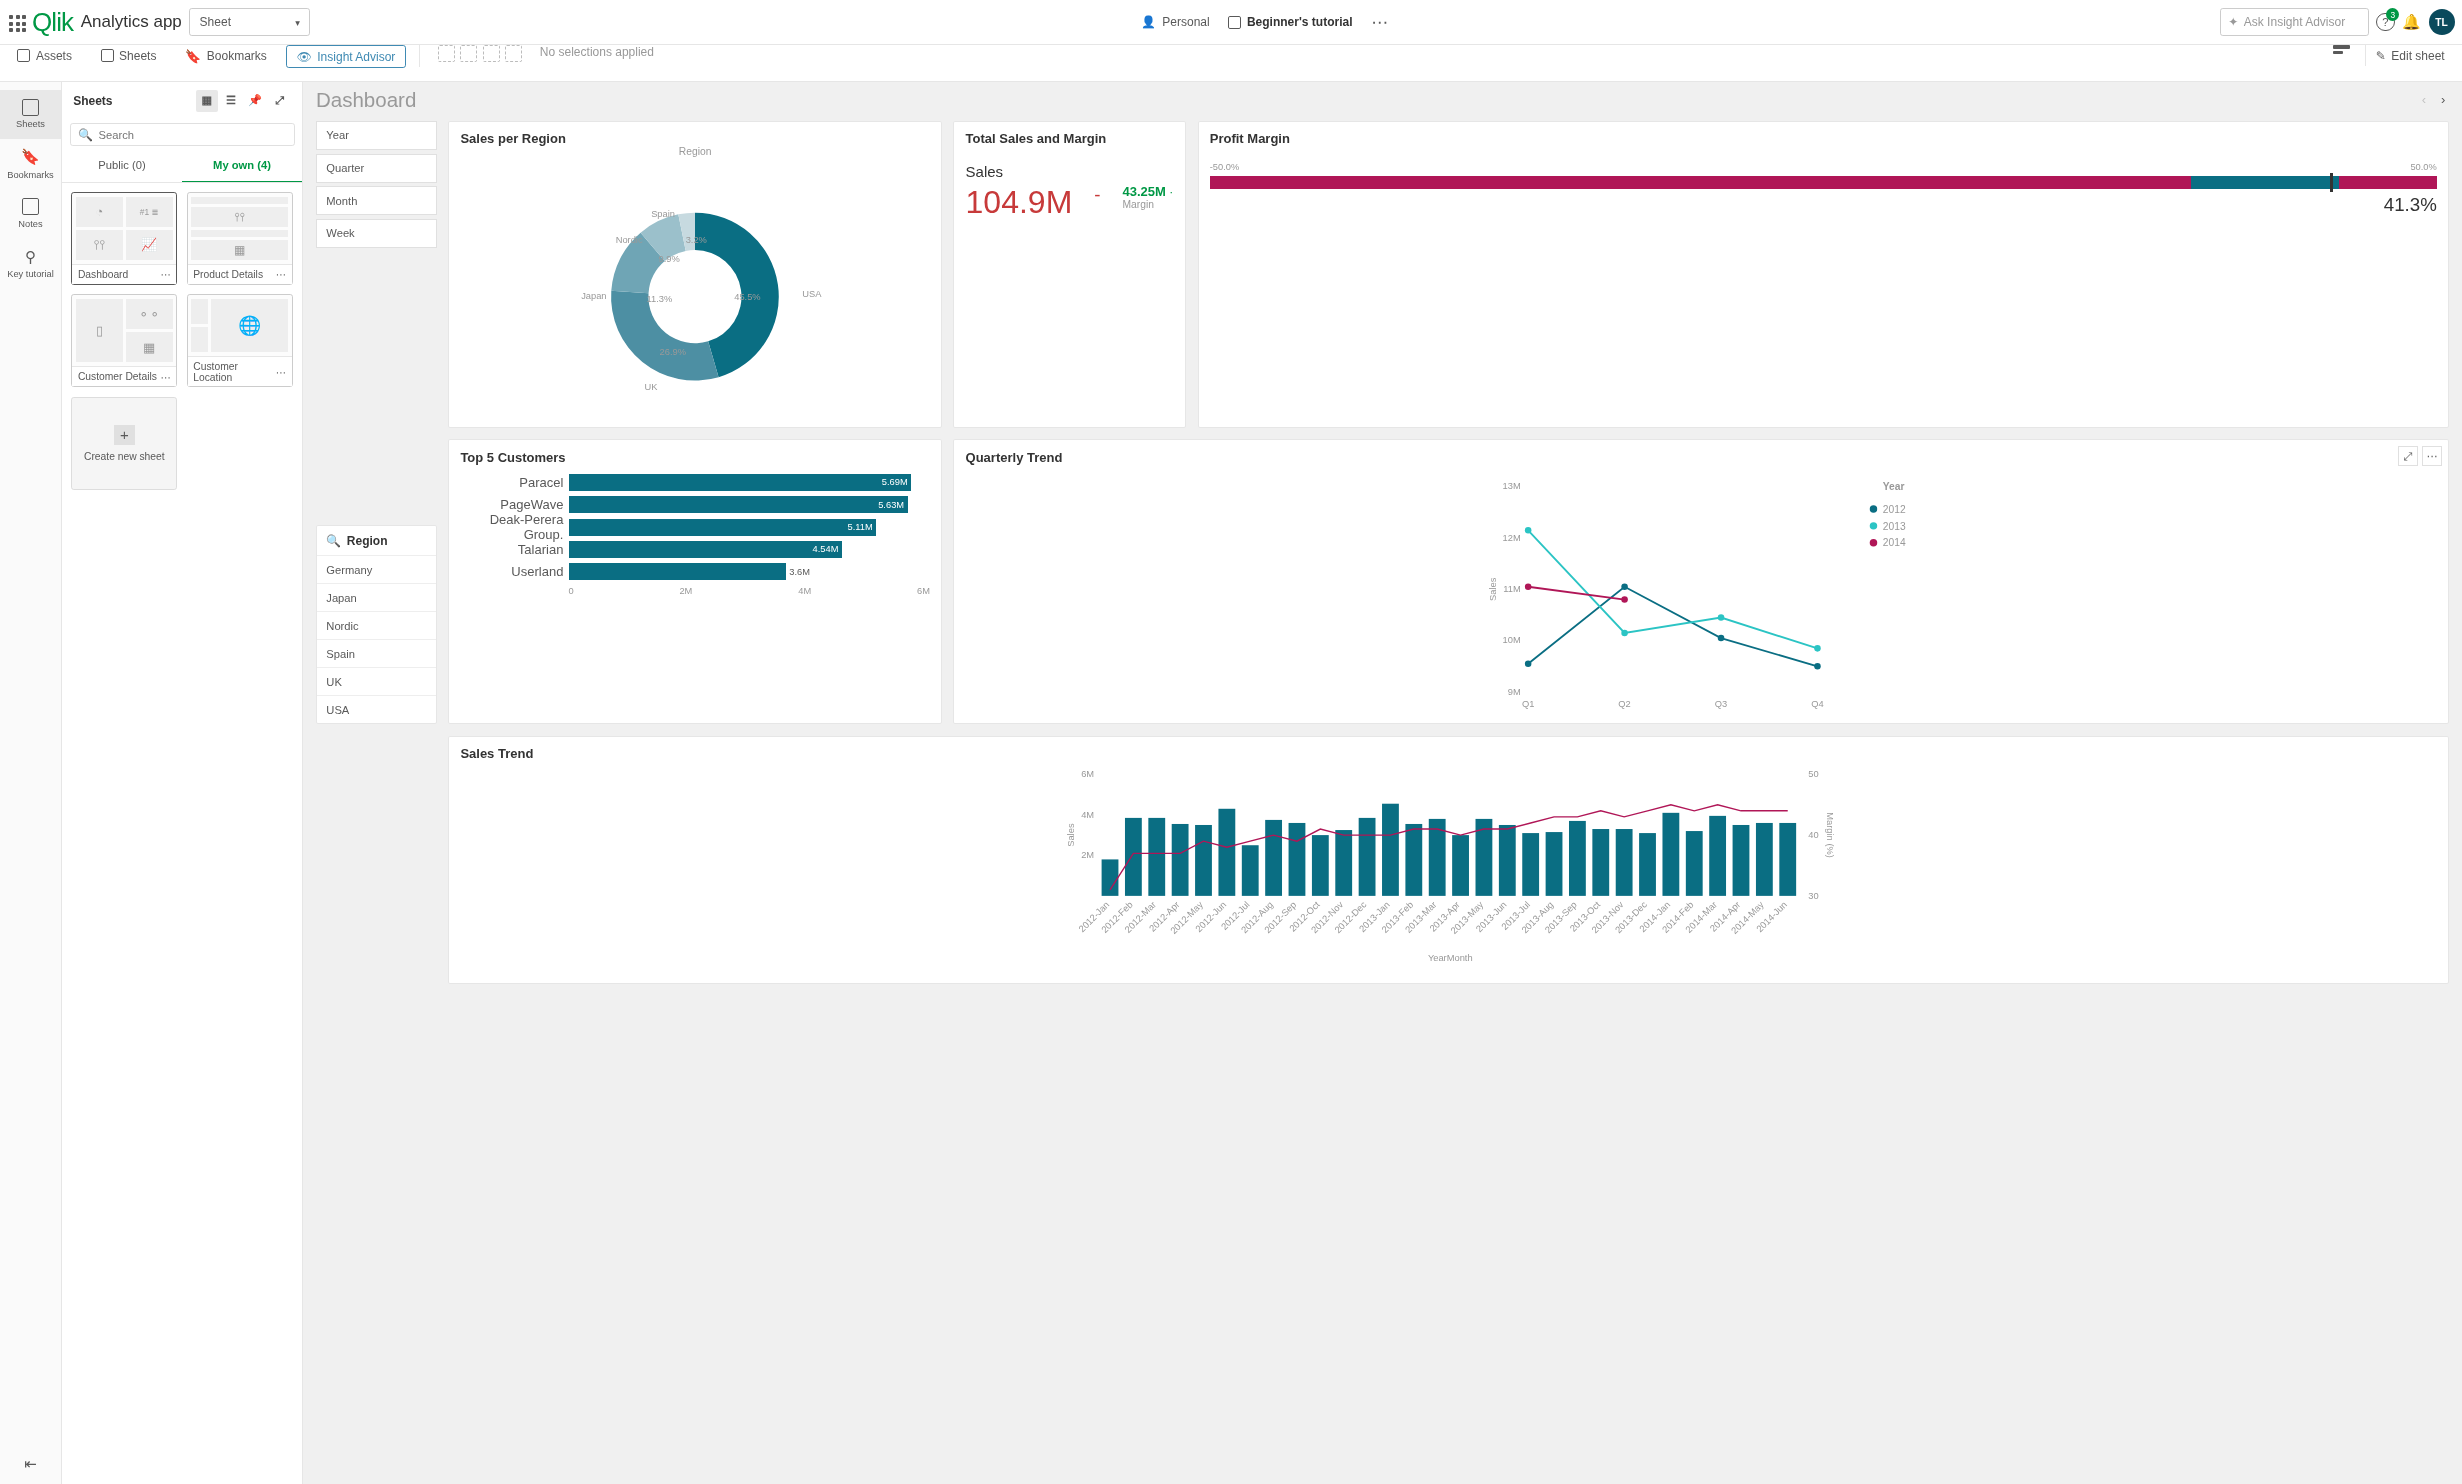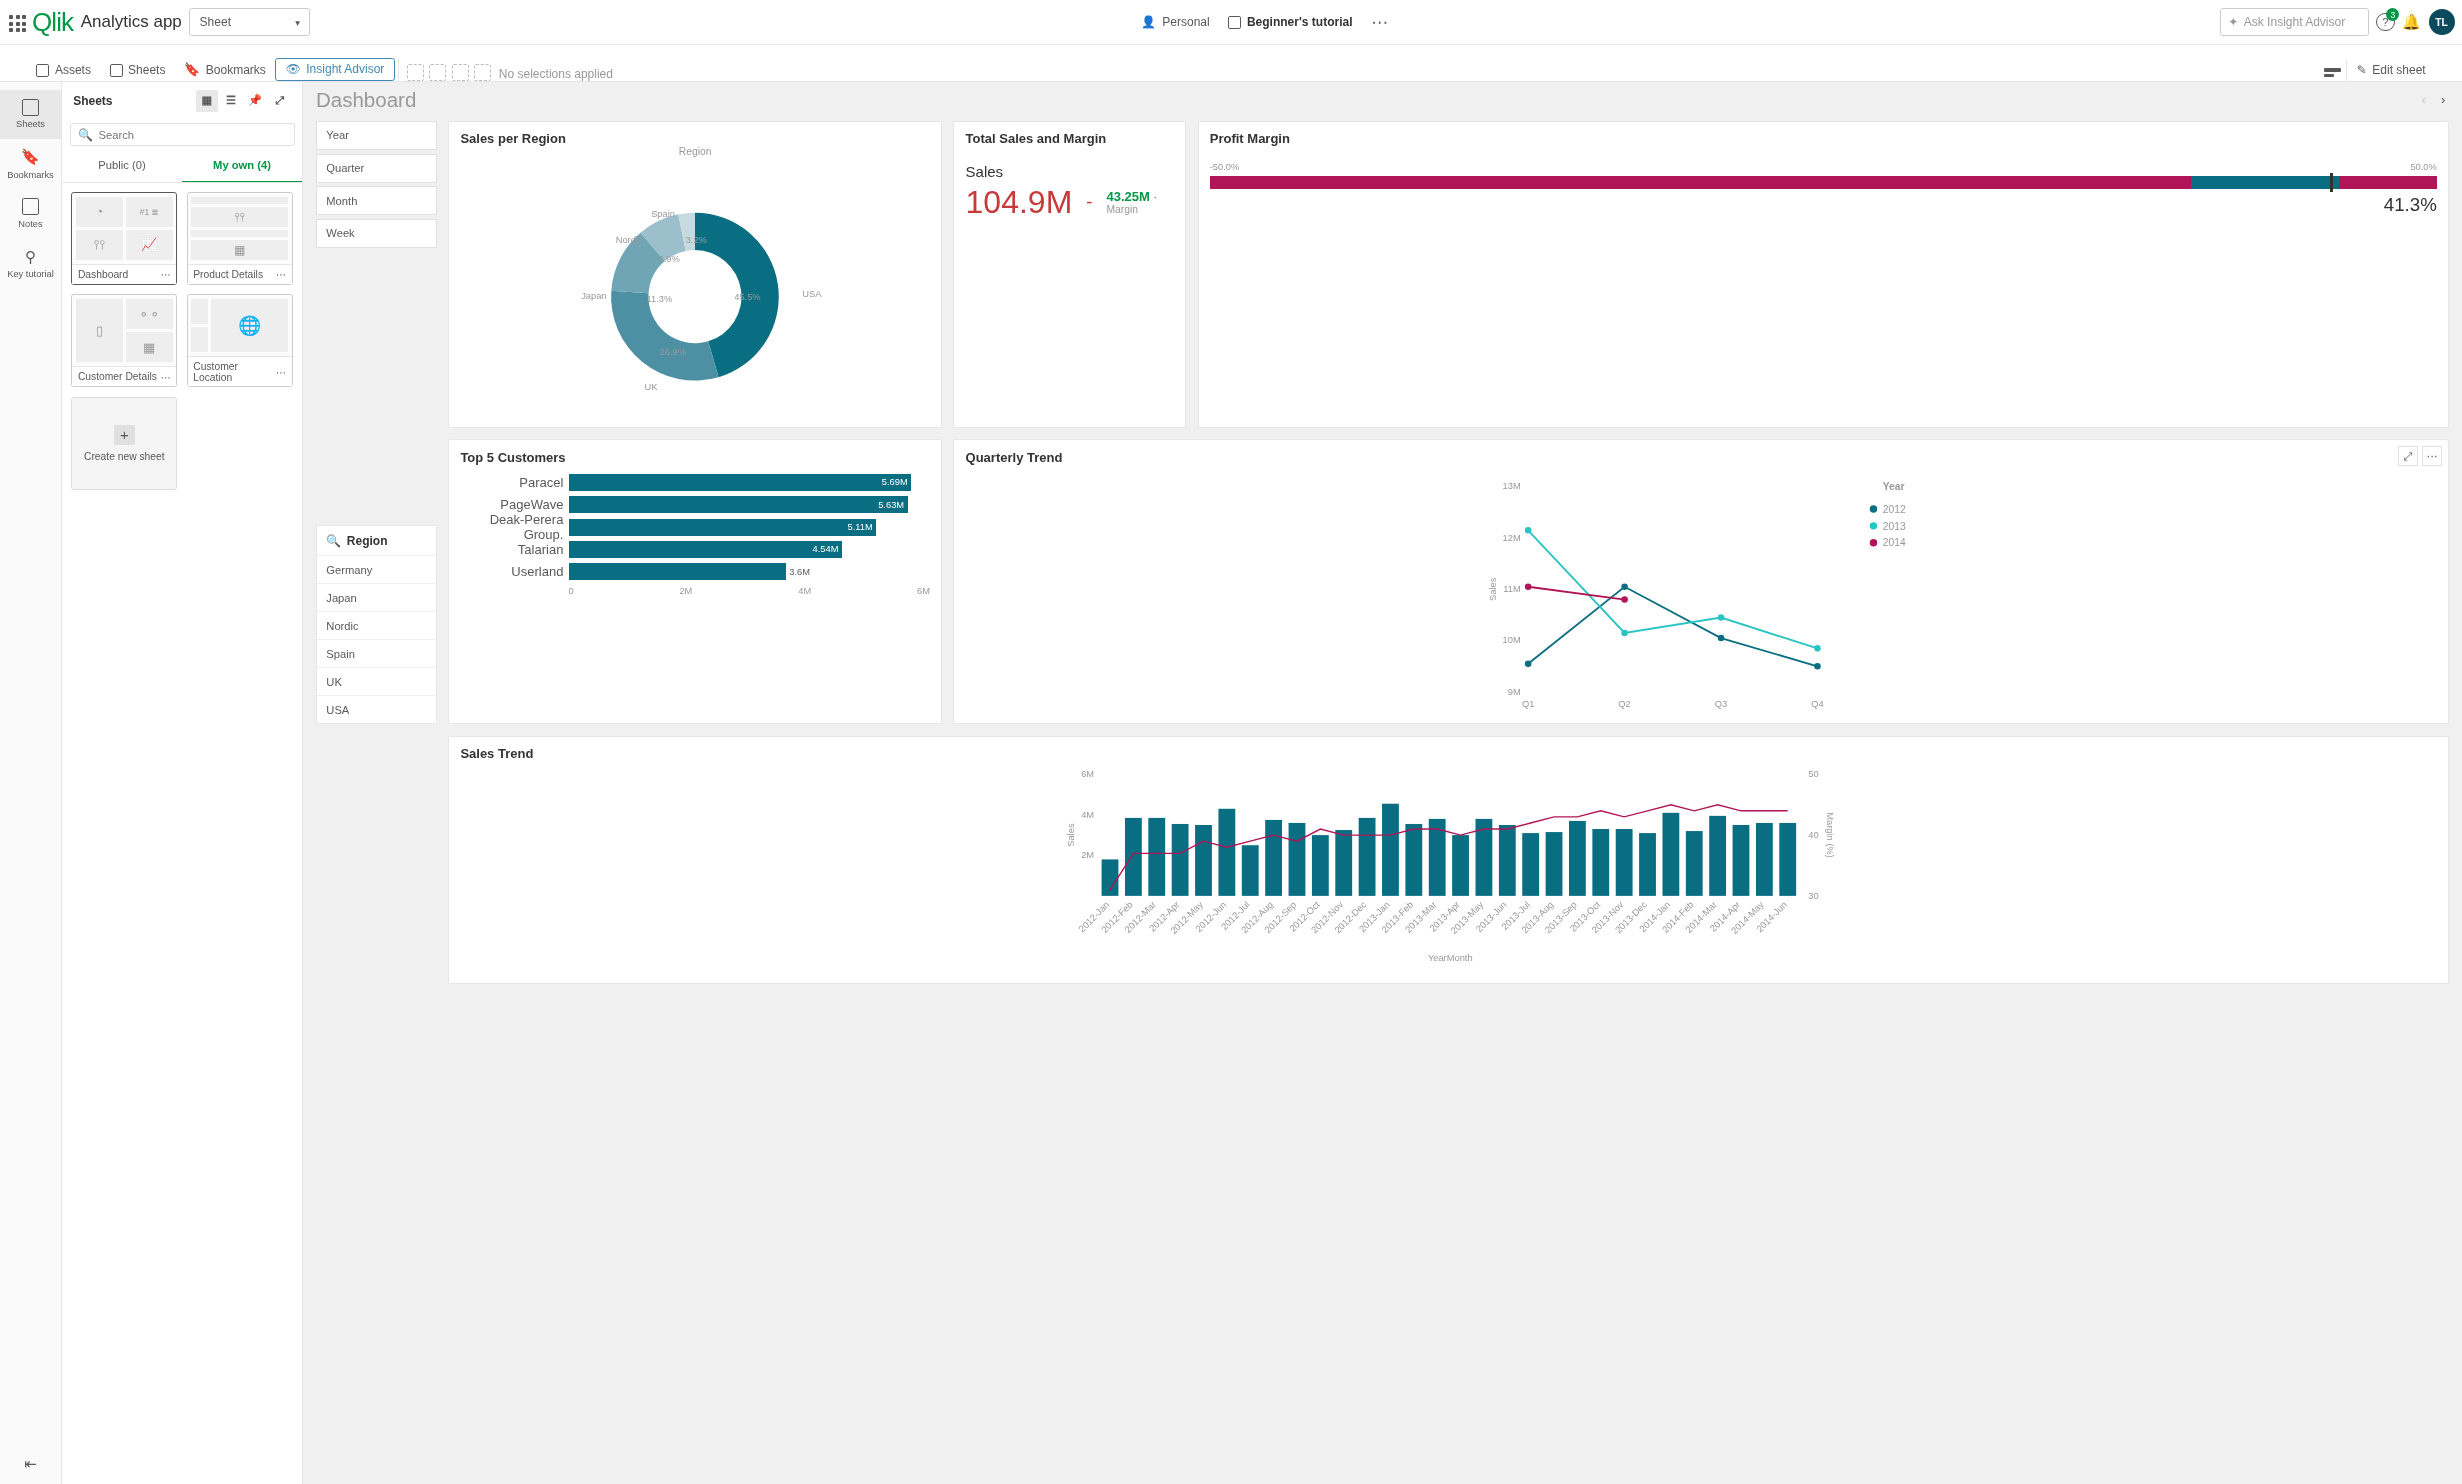--- a/index.html
+++ b/index.html
@@ -12,21 +12,21 @@
 .sheet-dd{border:0.9px solid #ccc;border-radius:2.8px;padding:5.6px 9.3px;width:121px;display:flex;justify-content:space-between;align-items:center;cursor:pointer;color:#595959}
 .chev{font-size:9.3px}
 .spacer{flex:1}
 .tb-item{display:flex;align-items:center;gap:5.6px;color:#595959;padding:3.7px 5.6px}
 .tb-ic{width:13px;height:13px;border:1.4px solid #595959;border-radius:1.9px}
 .insight-search{border:0.9px solid #ccc;border-radius:2.8px;width:149px;height:28px;display:flex;align-items:center;padding:0 7.5px;gap:5.6px;color:#999}
 .help-badge{position:relative;width:18.7px;height:18.7px;border:1.4px solid #595959;border-radius:50%;display:flex;align-items:center;justify-content:center;font-size:11.2px}
 .help-badge .bubble{position:absolute;top:-5.6px;right:-5.6px;background:#009845;color:#fff;border-radius:50%;width:13px;height:13px;font-size:8.4px;display:flex;align-items:center;justify-content:center}
 .bell-ic,.gear-ic{font-size:15px;color:#595959}
 .avatar{width:26px;height:26px;border-radius:50%;background:#0a4a5c;color:#fff;display:flex;align-items:center;justify-content:center;font-size:10.3px;font-weight:600}
-.toolbar{height:37px;background:#fff;display:flex;align-items:flex-end;padding:0 27px;gap:0;border-bottom:0.9px solid #e6e6e6}
+.toolbar{height:37px;background:#fff;display:flex;align-items:flex-start;padding:0 8px;gap:10px;border-bottom:0.9px solid #e6e6e6}
 .tbtn{display:flex;align-items:center;gap:5.6px;padding:3.7px 9.3px;border-radius:2.8px;cursor:pointer;color:#595959}
 .tbtn.active{color:#3f8ab3;border:0.9px solid #3f8ab3}
 .tbtn .ic{width:13px;height:13px;border:1.4px solid currentColor;border-radius:1.9px}
 .sel-tools{display:flex;gap:5.6px;margin-left:3.7px;opacity:0.4}
 .sel-tools .st{width:17px;height:17px;border:0.9px dashed #595959;border-radius:1.9px}
 .nosel{color:#999;margin-left:7.5px}
 .alt-ic{width:17px;height:13px;display:flex;flex-direction:column;gap:1.9px}
 .alt-ic span{height:3.7px;background:#595959;border-radius:0.9px}
 .edit-btn{display:flex;align-items:center;gap:5.6px;padding:3.7px 9.3px;cursor:pointer;border-left:0.9px solid #e6e6e6;margin-left:5.6px}
 .main{display:flex;height:calc(100vh - 82px)}
@@ -64,21 +64,21 @@
 .card{background:#fff;border:0.9px solid #e6e6e6;border-radius:1.9px}
 .card-title{font-size:13px;font-weight:600;color:#333;padding:9.3px 11.2px 3.7px}
 .periods{display:flex;flex-direction:column;gap:3.7px}
 .period-btn{background:#fff;border:0.9px solid #e0e0e0;padding:7.5px 9.3px;font-size:11.2px;text-align:left;cursor:pointer;color:#595959}
 .region-list{background:#fff;border:0.9px solid #e6e6e6;border-radius:1.9px}
 .region-head{padding:7.5px 9.3px;font-size:12px;font-weight:600;color:#333;display:flex;align-items:center;gap:5.6px}
 .region-item{padding:7.5px 9.3px;font-size:11.2px;border-top:0.9px solid #eee;color:#595959;cursor:pointer}
 .donut-wrap{display:flex;align-items:center;justify-content:center;position:relative;height:270px}
 .kpi-card{padding:9.3px 11.2px}
 .kpi-label{font-size:15px;color:#333;font-weight:400;margin-bottom:3.7px;margin-top:17px}
-.kpi-row{display:flex;align-items:center;gap:14px}
+.kpi-row{display:flex;align-items:flex-start;gap:22px}
 .kpi-val{font-size:32px;color:#c73a3a;font-weight:400}
 .kpi-delta{font-size:13px;color:#009845;font-weight:600}
 .kpi-sub{font-size:10.3px;color:#999}
 .pm-card{padding:9.3px 11.2px}
 .pm-range{display:flex;justify-content:space-between;font-size:9.3px;color:#999;margin-top:16px}
 .pm-bar{height:13px;background:#b01657;position:relative;margin-top:3.7px}
 .pm-bar .seg{position:absolute;top:0;height:100%;background:#0a6e83}
 .pm-bar .mark{position:absolute;top:-2.8px;width:2.8px;height:18.7px;background:#333}
 .pm-val{text-align:right;font-size:18.7px;color:#333;font-weight:500;margin-top:5.6px}
 .bar-chart{padding:3.7px 11.2px 9.3px}

